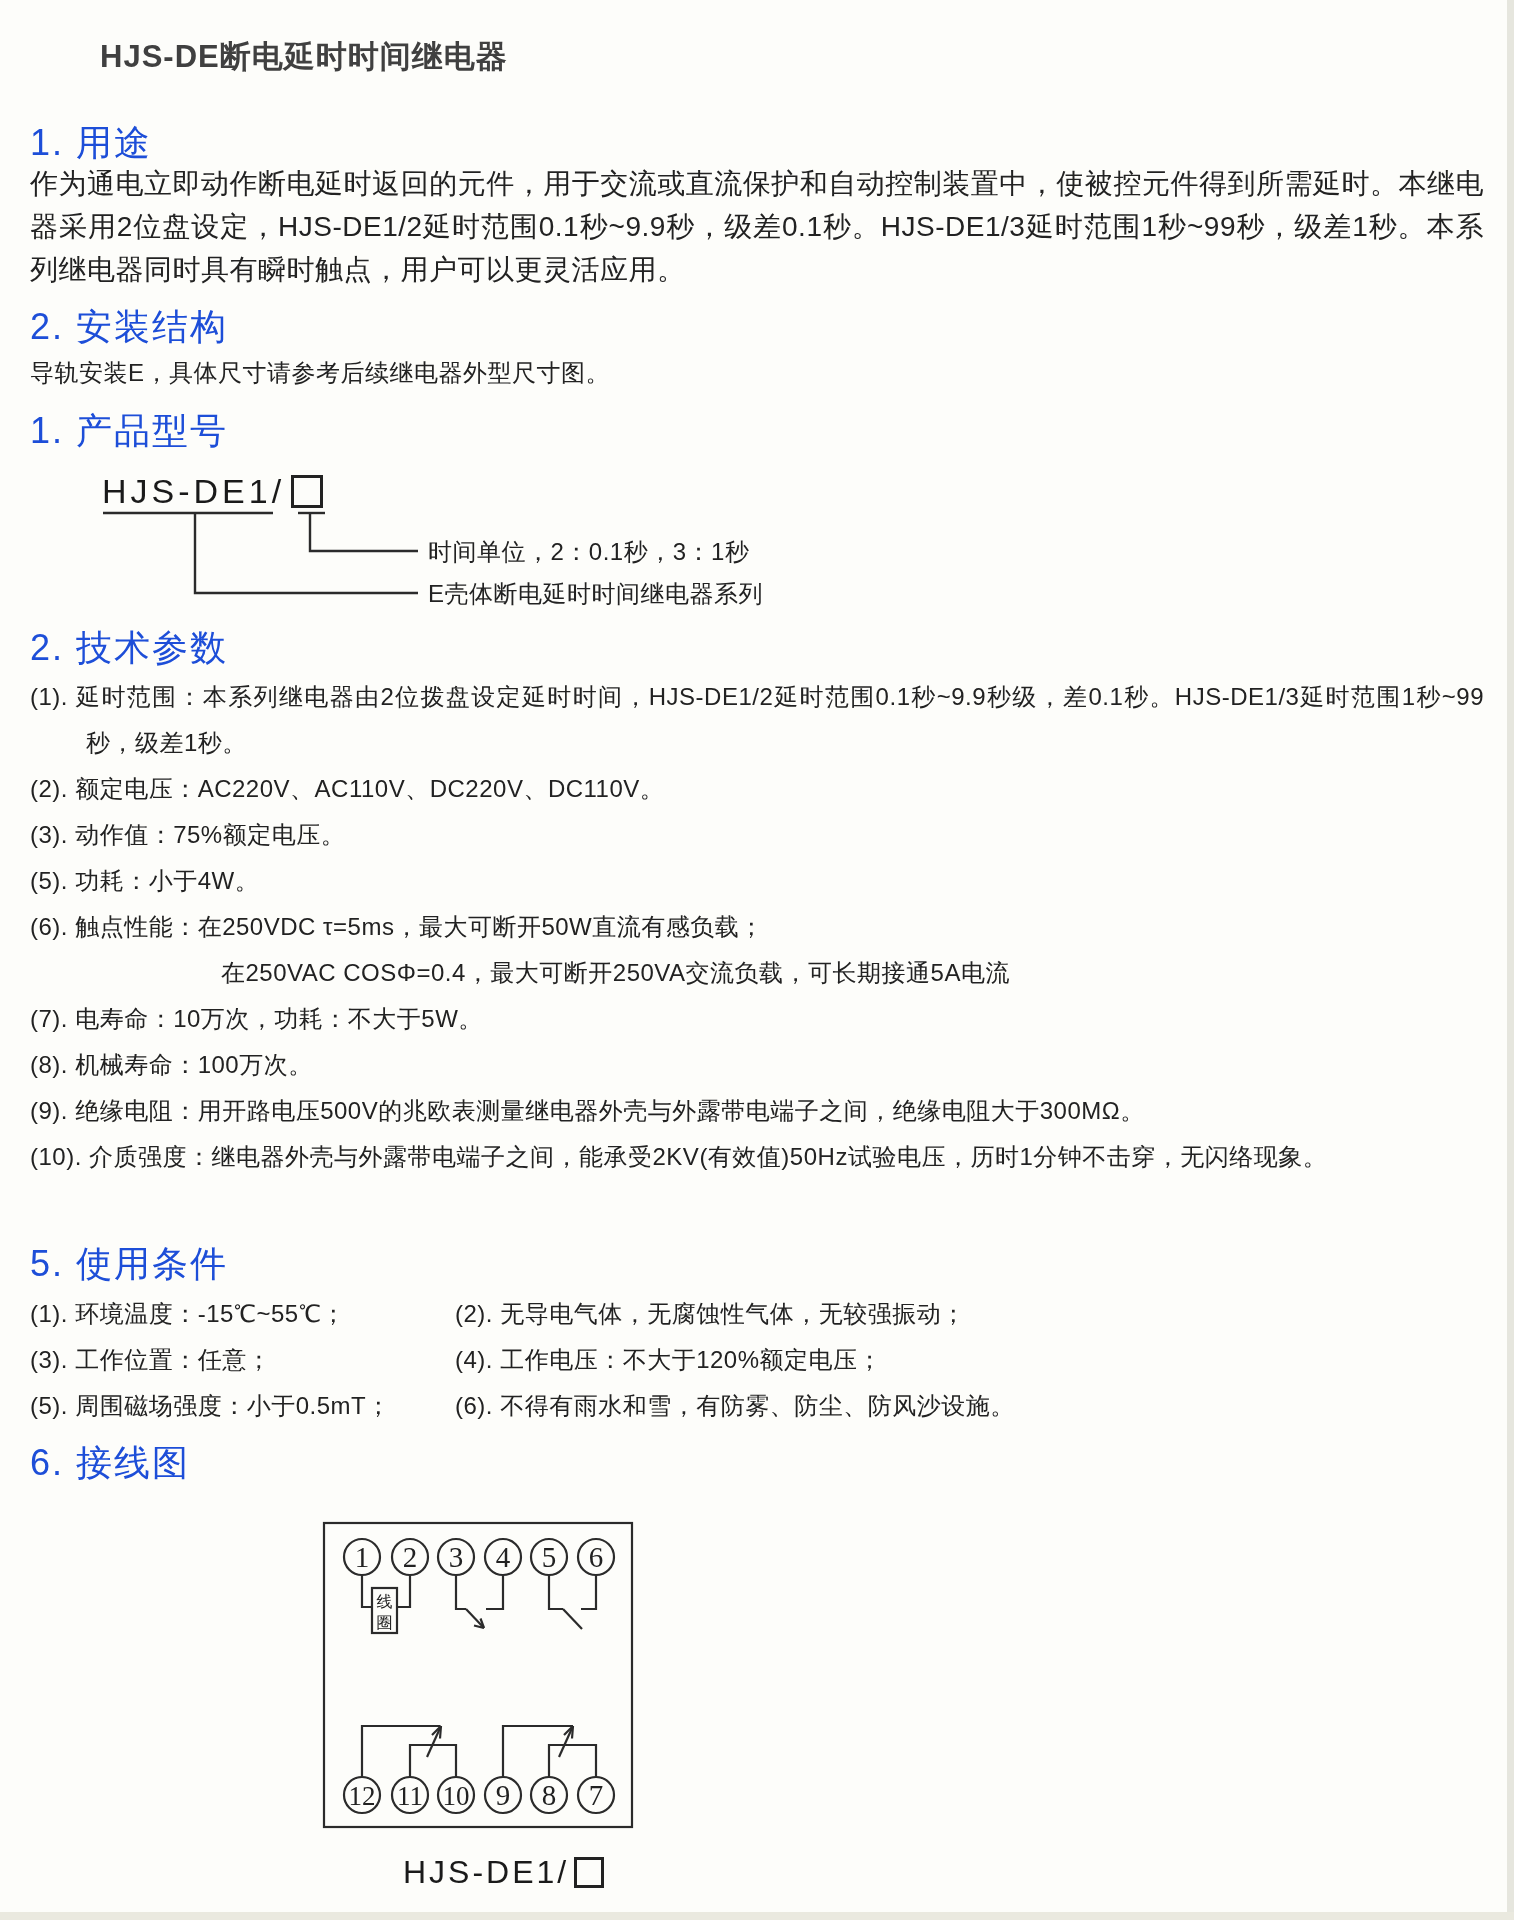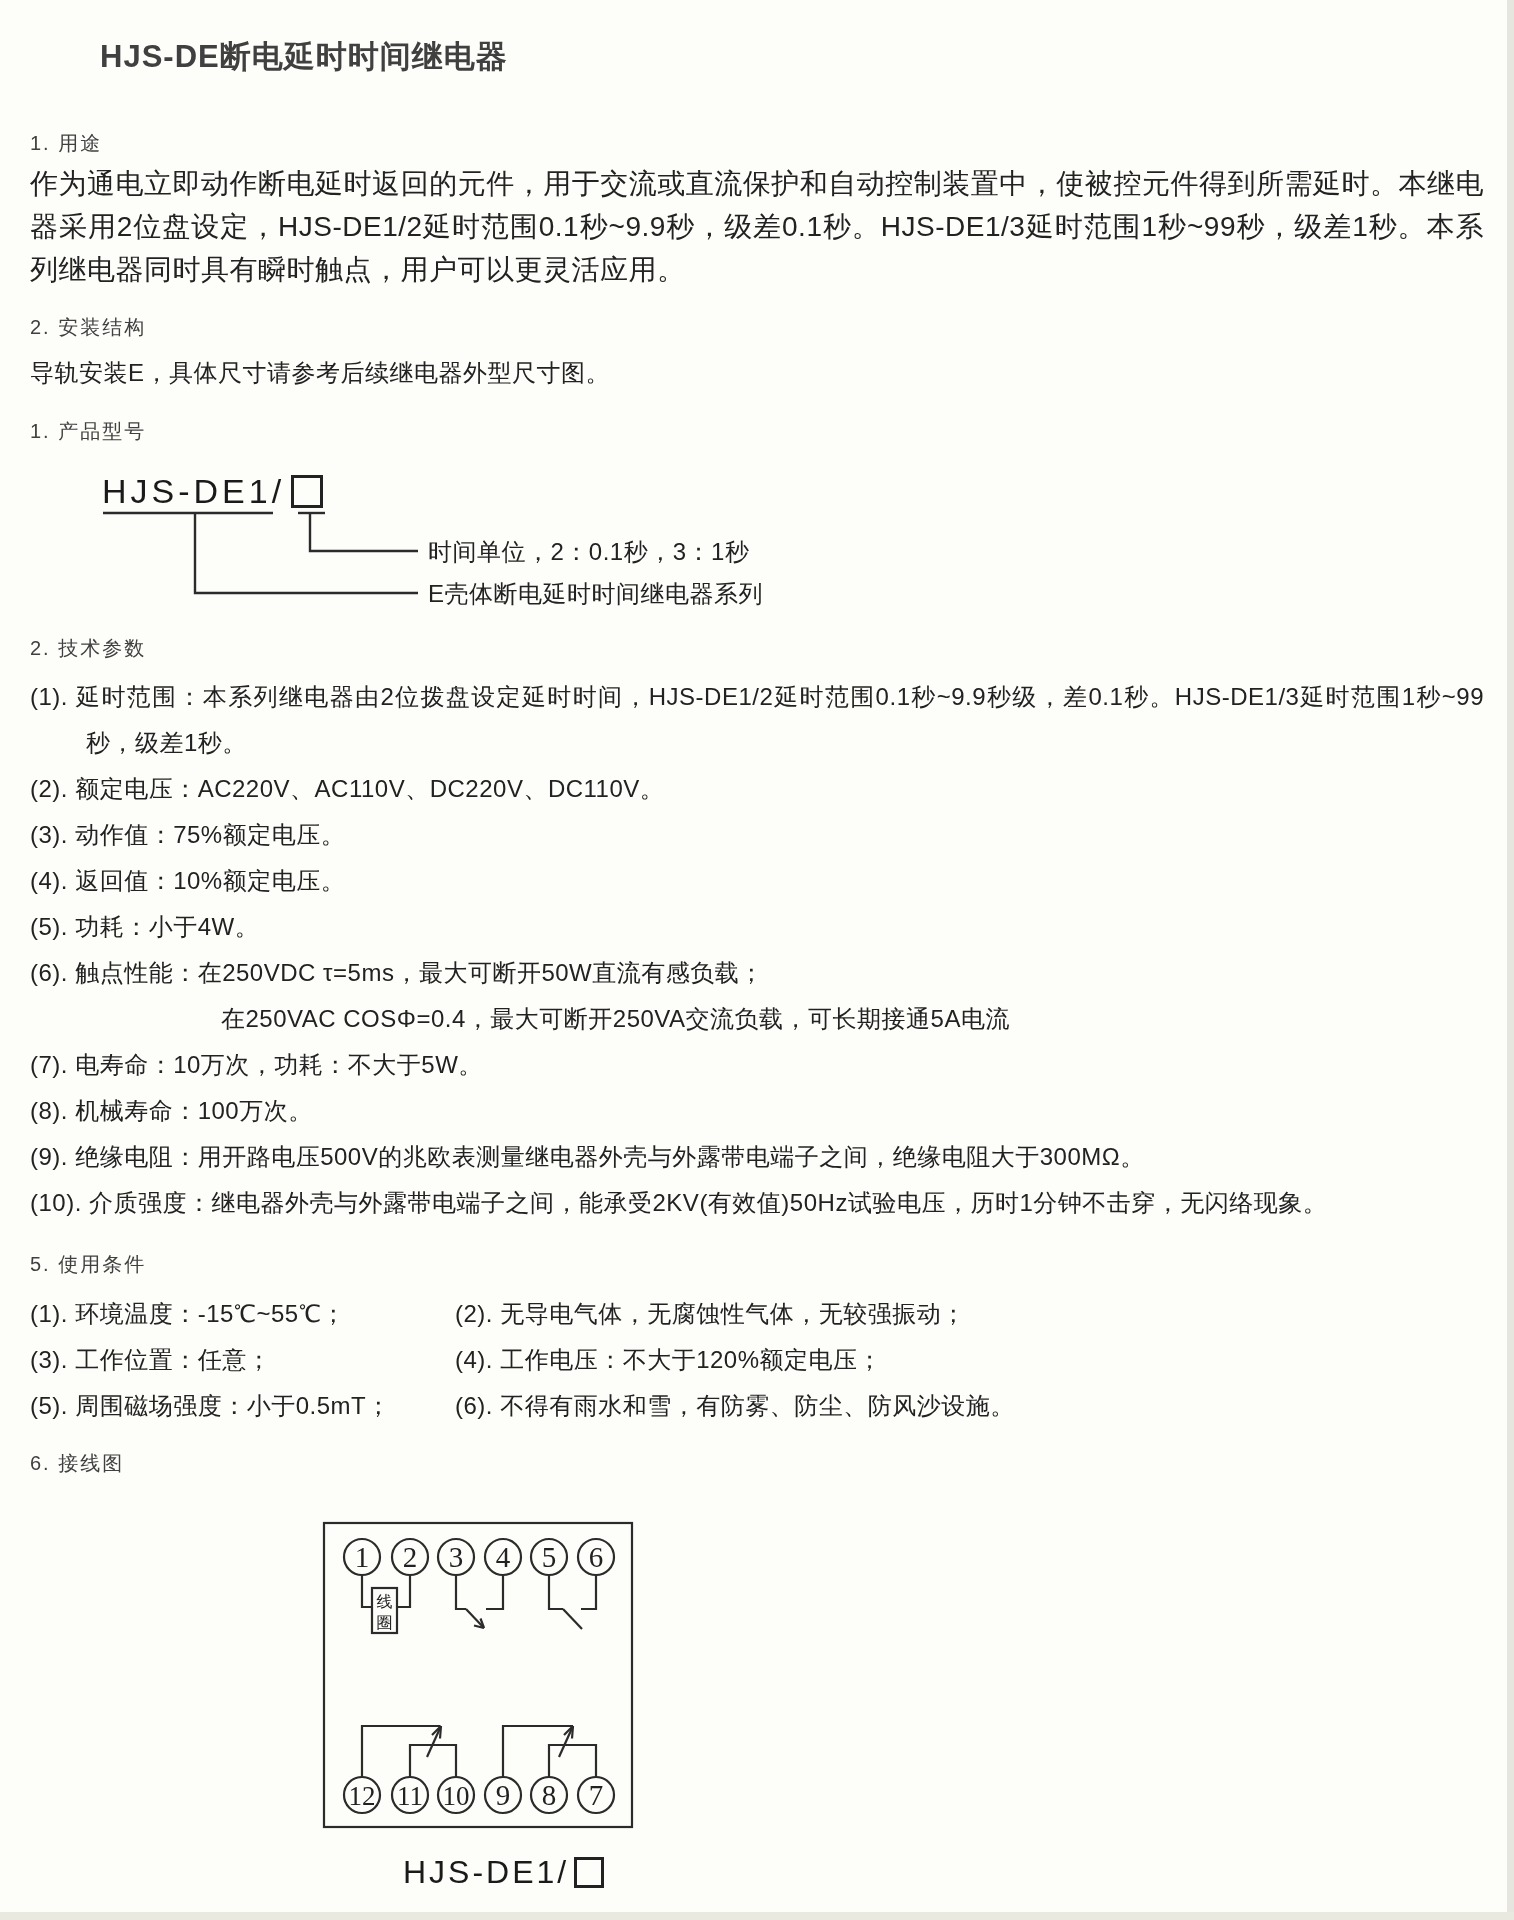--- a/index.html
+++ b/index.html
@@ -4,21 +4,21 @@
 <style>
   html,body{margin:0;padding:0;}
   body{
     width:1514px;height:1920px;position:relative;
     background:#fdfdfa;color:#1f1f1f;
     font-family:"Liberation Sans", sans-serif;
     overflow:hidden;
   }
   .abs{position:absolute;}
   .doc-title{font-size:31px;font-weight:bold;letter-spacing:1px;color:#404040;line-height:40px;}
-  .sec-heading{font-size:20px;line-height:34px;color:#404040;letter-spacing:2px;}
+  .sec-heading{font-size:36px;line-height:34px;color:#1d4ed8;letter-spacing:2px;}
   .body-text{font-size:28px;line-height:43px;color:#222;text-align:justify;letter-spacing:0.5px;}
   .one-line{font-size:24px;line-height:30px;color:#222;letter-spacing:0.5px;white-space:nowrap;}
   .model-line{display:flex;align-items:center;font-size:34px;letter-spacing:4px;color:#1a1a1a;line-height:38px;}
   .model-box{display:inline-block;width:26px;height:27px;border:3px solid #222;margin-left:6px;}
   .caption-line{display:flex;align-items:center;font-size:32px;letter-spacing:3px;color:#1a1a1a;line-height:36px;}
   .caption-box{display:inline-block;width:24px;height:25px;border:3px solid #222;margin-left:5px;}
   .t-item{font-size:24px;line-height:46px;color:#222;letter-spacing:0.5px;text-align:justify;}
   .t-item.hanging{padding-left:56px;text-indent:-56px;}
   .t-item.indent2{margin-left:191px;}
   .cond-row{display:flex;font-size:24px;line-height:46px;color:#222;letter-spacing:0.5px;}
@@ -46,21 +46,20 @@
     <span class="model-box"></span>
 </div>
 <div class="abs one-line" style="left:428px;top:537px;">时间单位，2：0.1秒，3：1秒</div>
 <div class="abs one-line" style="left:428px;top:579px;">E壳体断电延时时间继电器系列</div>
 
 <div class="abs sec-heading" style="left:30px;top:631px;">2. 技术参数</div>
 <div class="abs" style="left:30px;top:674px;width:1454px;">
   <div class="t-item hanging">(1). 延时范围：本系列继电器由2位拨盘设定延时时间，HJS-DE1/2延时范围0.1秒~9.9秒级，差0.1秒。HJS-DE1/3延时范围1秒~99秒，级差1秒。</div>
   <div class="t-item">(2). 额定电压：AC220V、AC110V、DC220V、DC110V。</div>
   <div class="t-item">(3). 动作值：75%额定电压。</div>
-  <div class="t-item">(4). 返回值：10%额定电压。</div>
   <div class="t-item">(5). 功耗：小于4W。</div>
   <div class="t-item">(6). 触点性能：在250VDC τ=5ms，最大可断开50W直流有感负载；</div>
   <div class="t-item indent2">在250VAC COSΦ=0.4，最大可断开250VA交流负载，可长期接通5A电流</div>
   <div class="t-item">(7). 电寿命：10万次，功耗：不大于5W。</div>
   <div class="t-item">(8). 机械寿命：100万次。</div>
   <div class="t-item">(9). 绝缘电阻：用开路电压500V的兆欧表测量继电器外壳与外露带电端子之间，绝缘电阻大于300MΩ。</div>
   <div class="t-item">(10). 介质强度：继电器外壳与外露带电端子之间，能承受2KV(有效值)50Hz试验电压，历时1分钟不击穿，无闪络现象。</div>
 </div>
 
 <div class="abs sec-heading" style="left:30px;top:1247px;">5. 使用条件</div>

